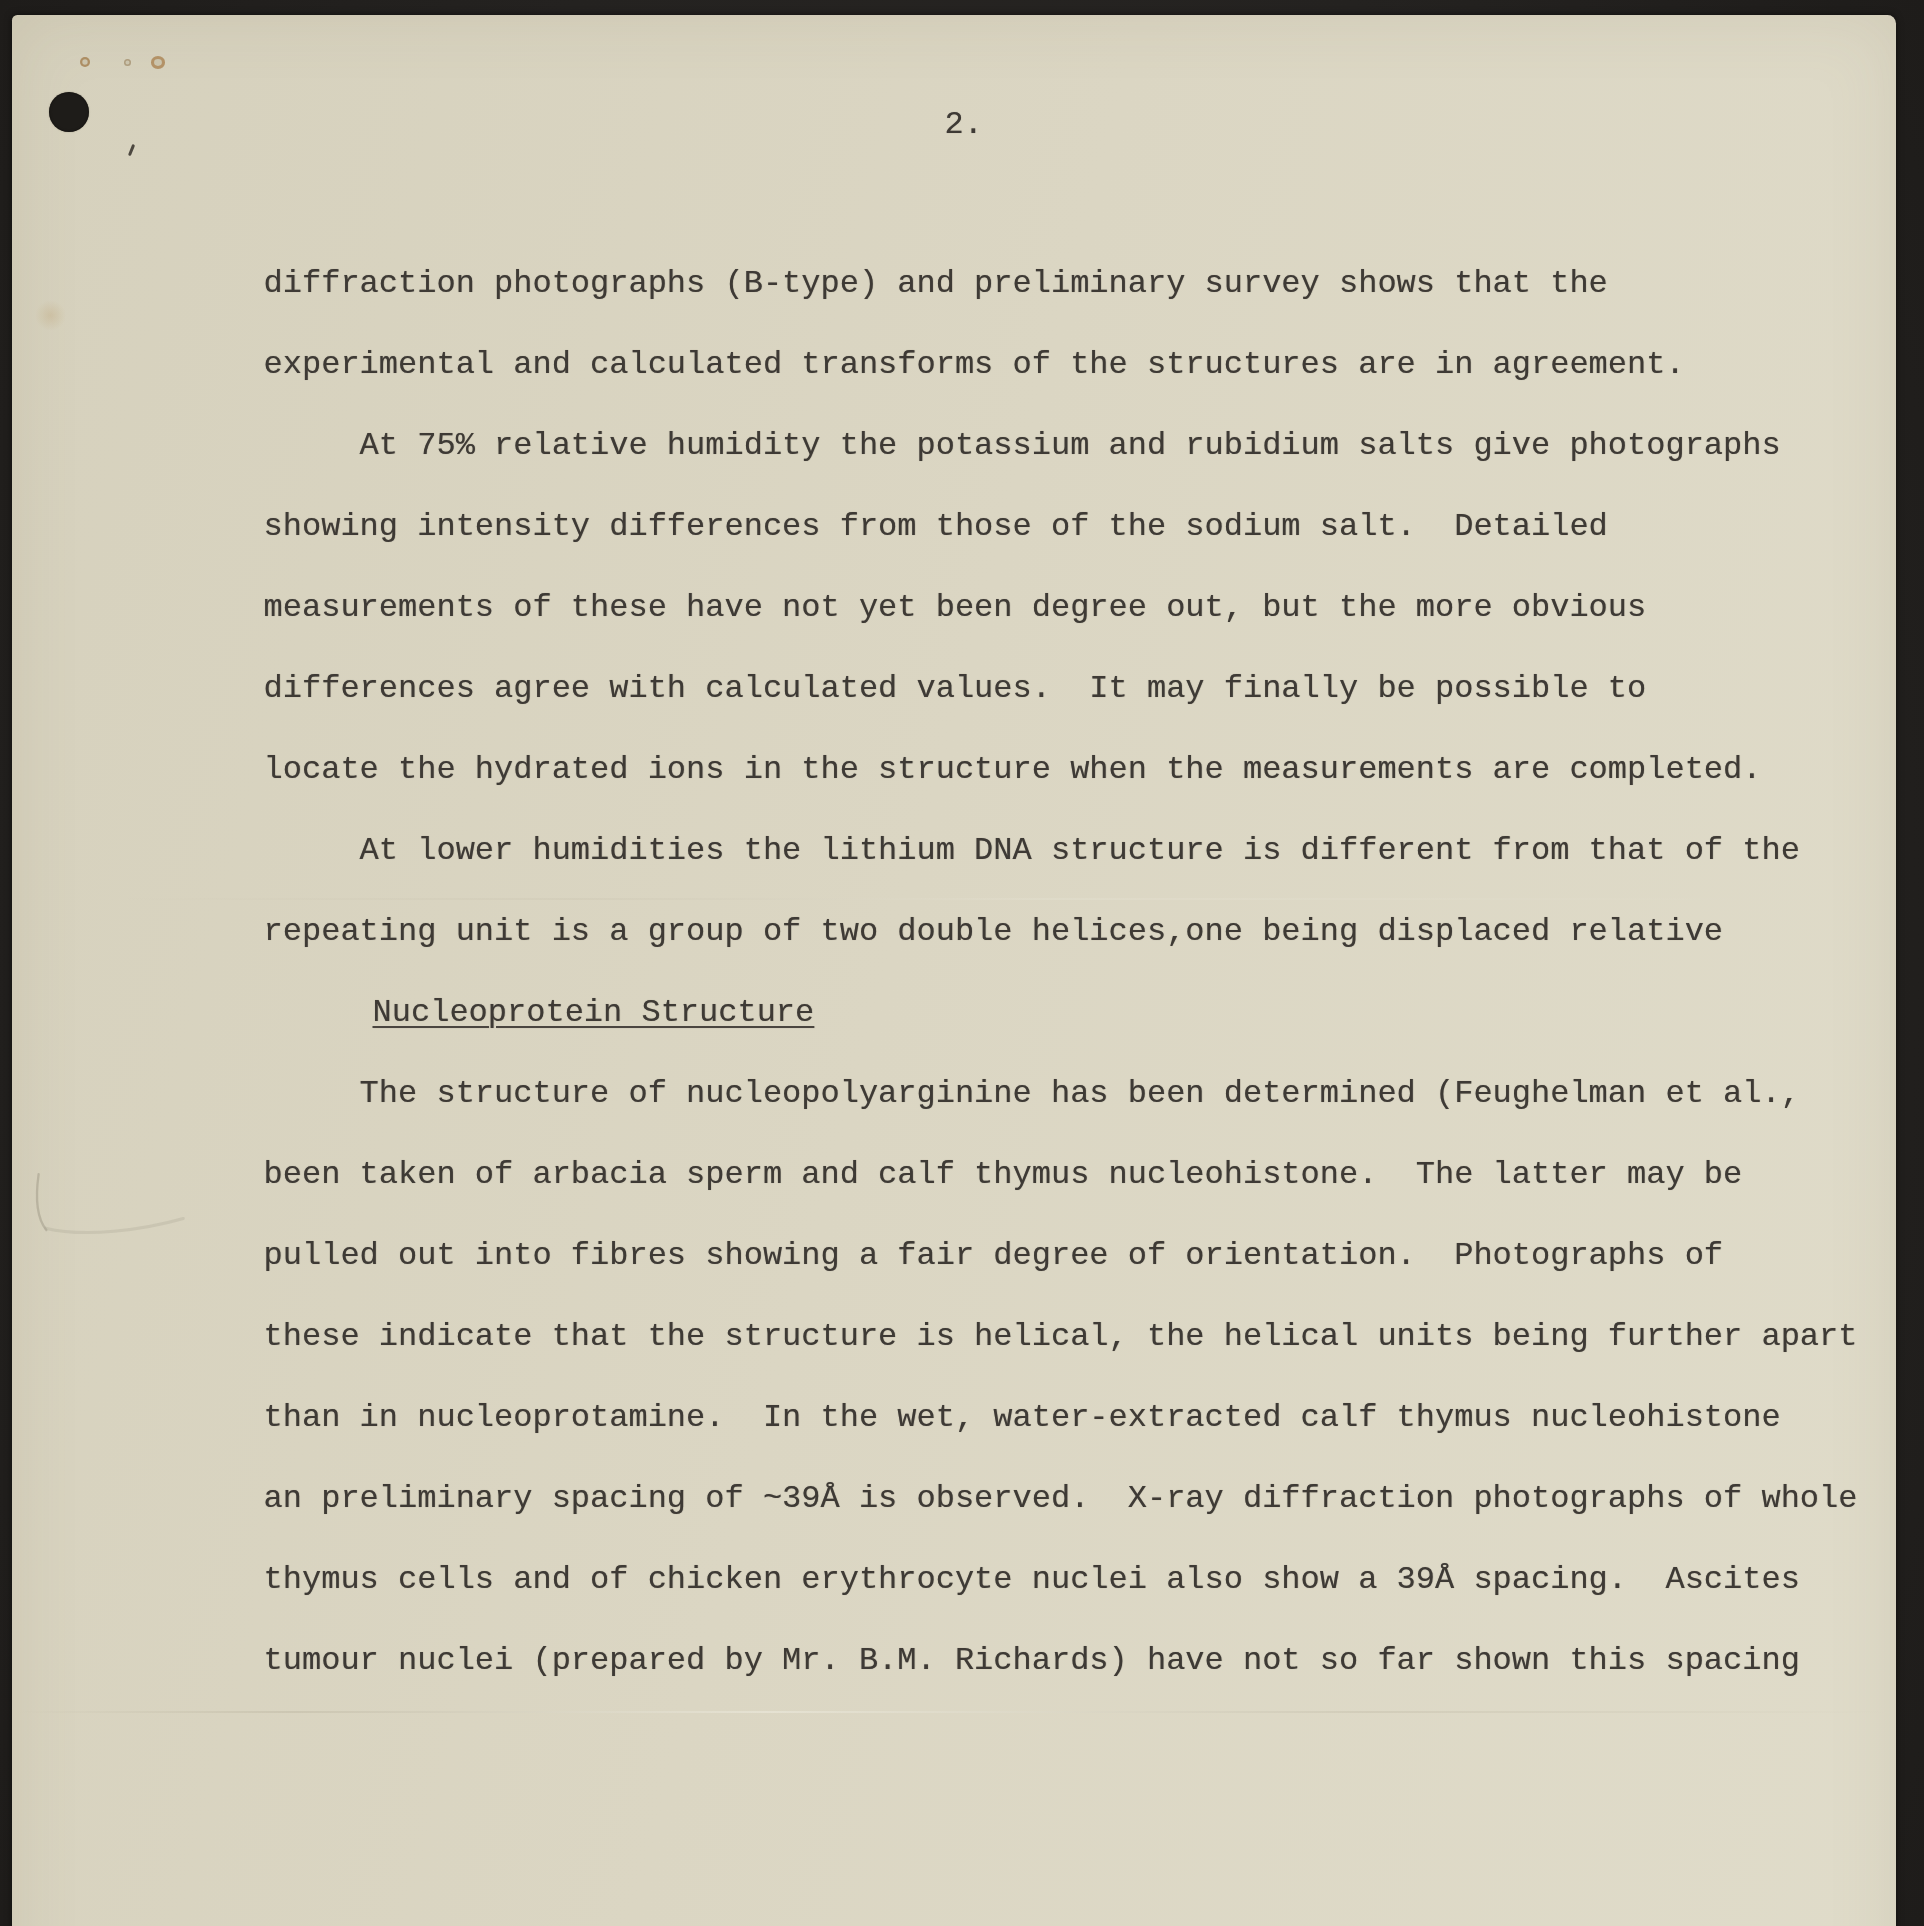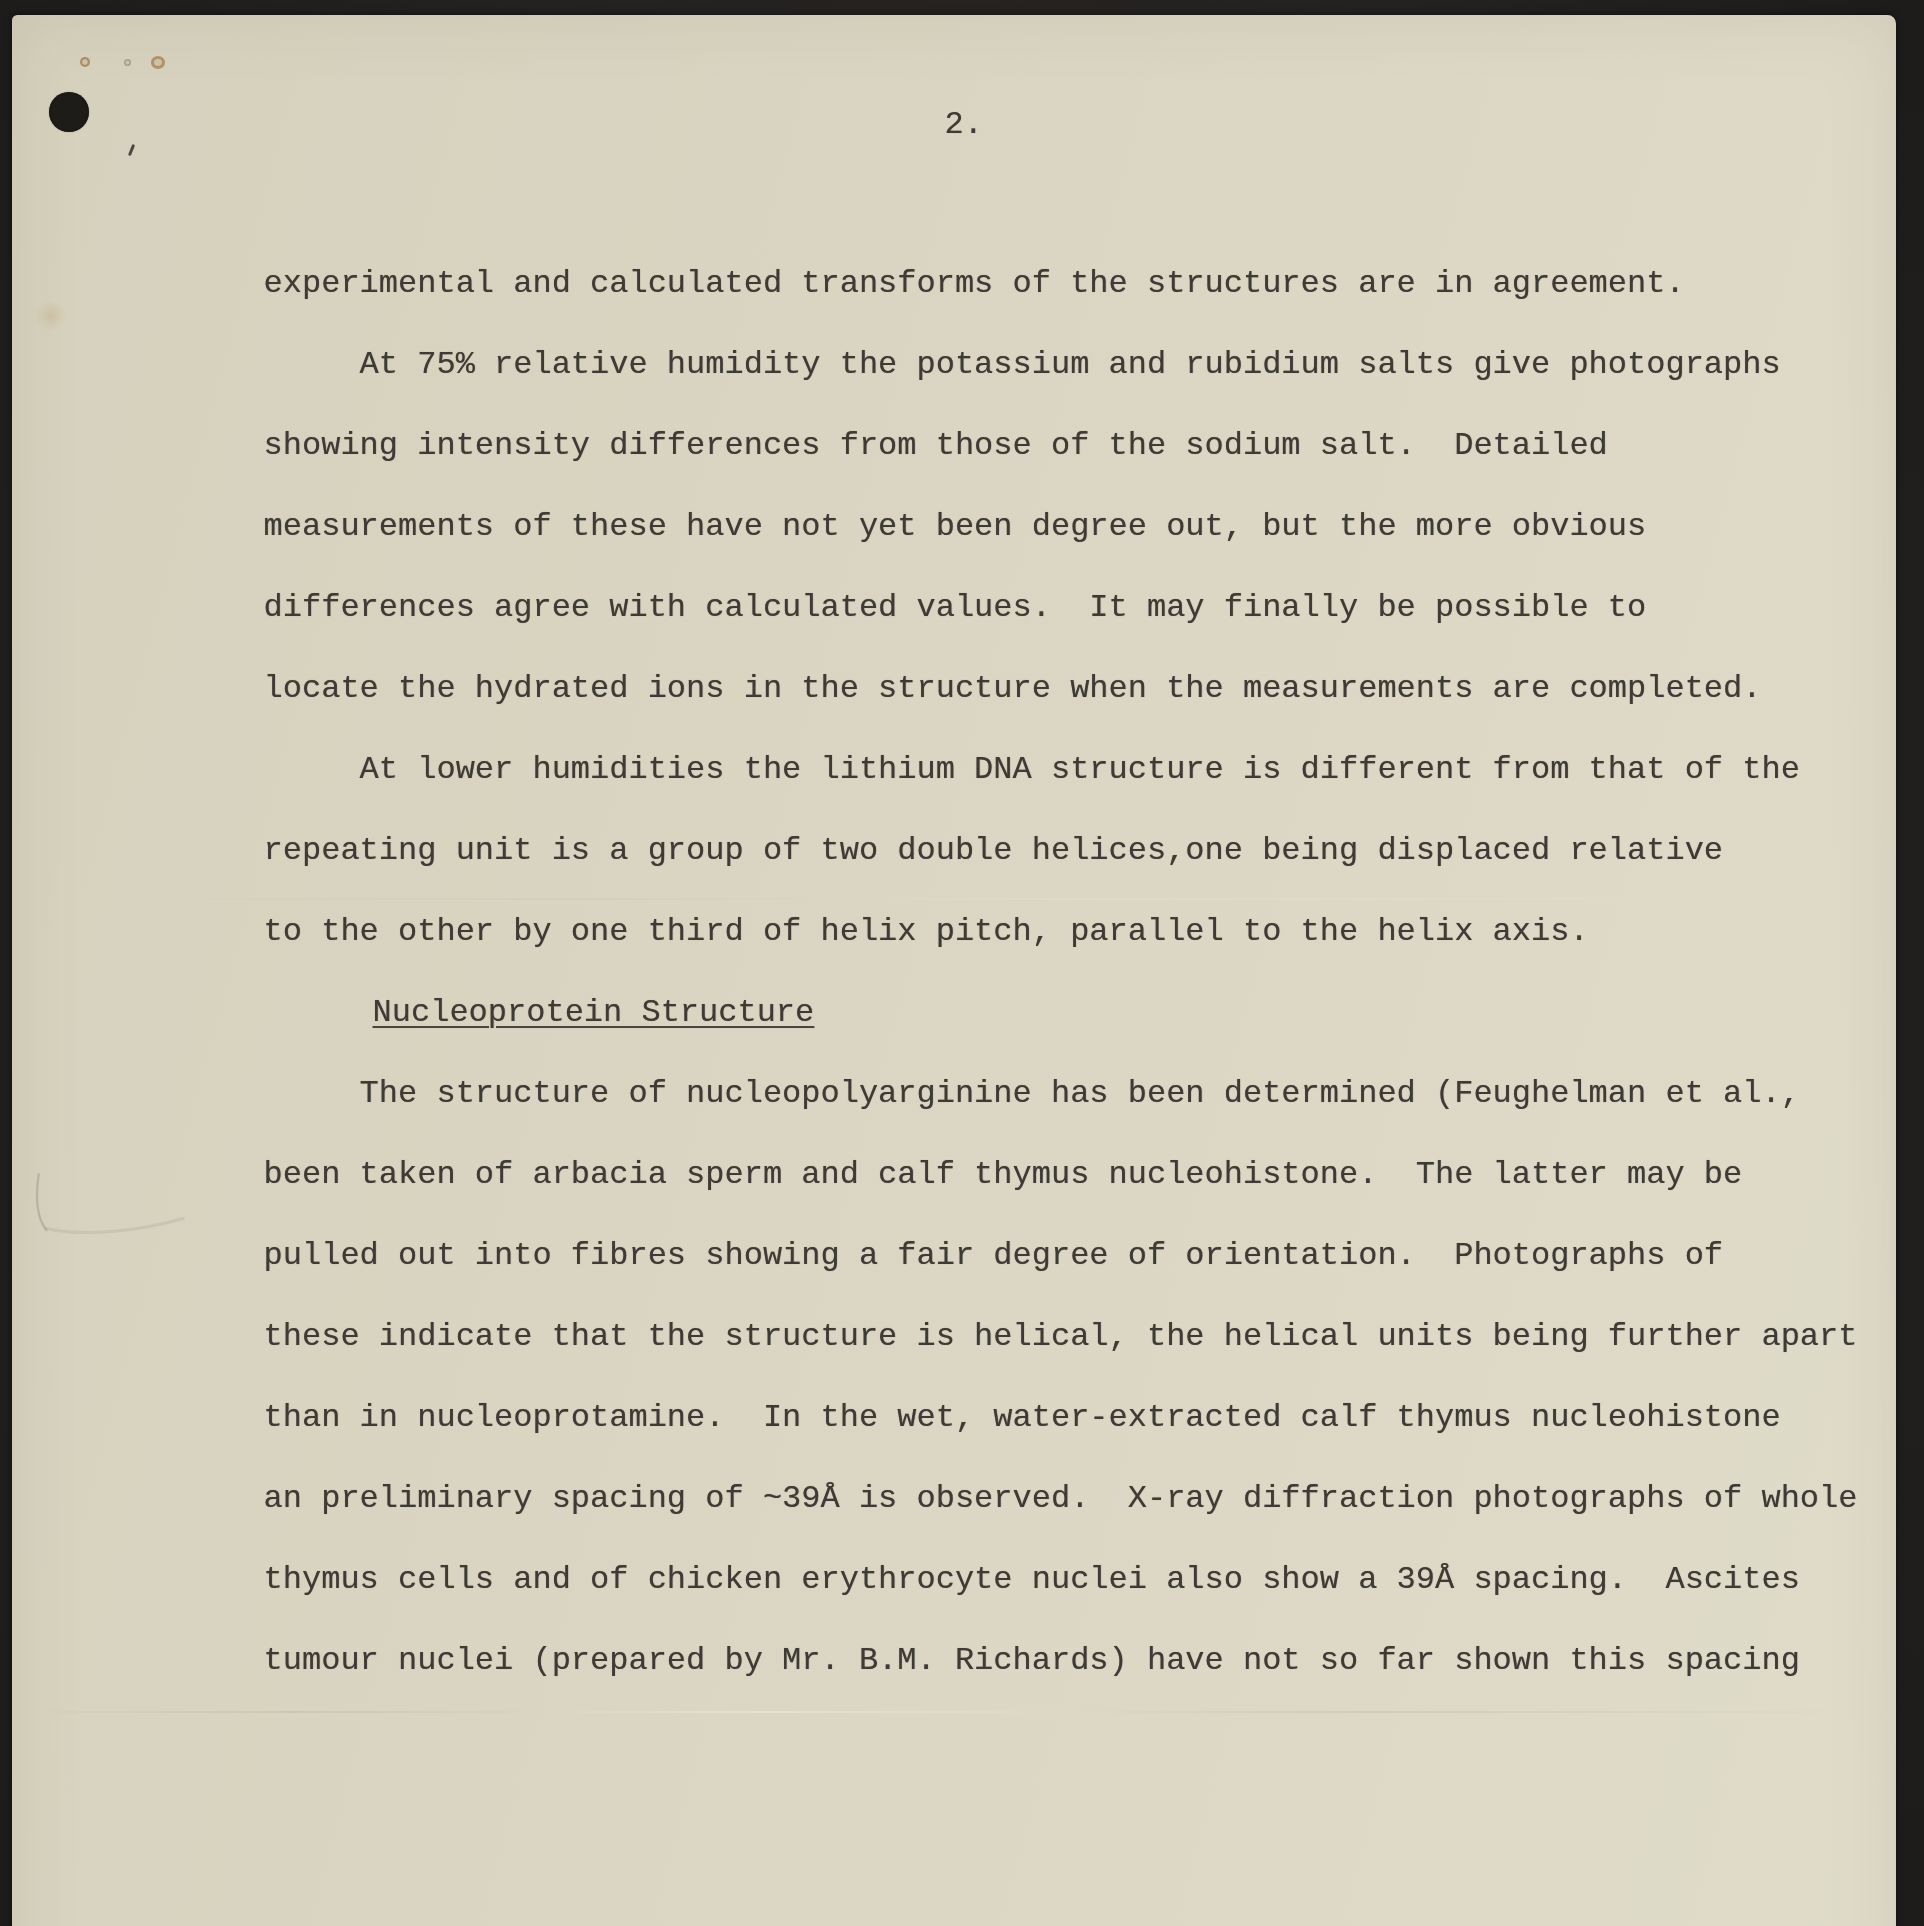--- a/index.html
+++ b/index.html
@@ -90,29 +90,29 @@
     <div class="crease crease-2"></div>
 
     <svg class="pencil-squiggle" width="166" height="108" viewBox="0 0 430 280">
       <path d="M30,60 C20,130 26,175 50,205" fill="none" stroke="#9d9786" stroke-width="6" stroke-linecap="round" opacity="0.5"></path>
       <path d="M48,200 C150,225 300,205 405,175" fill="none" stroke="#a7a190" stroke-width="8" stroke-linecap="round" opacity="0.28"></path>
     </svg>
 
     <div class="page-number">2.</div>
 
     <div class="text-block">
+      <div class="tline"><span>diffraction photographs (B-type) and preliminary survey shows that the</span></div>
       <div class="tline"><span>experimental and calculated transforms of the structures are in agreement.</span></div>
       <div class="tline"><span>     At 75% relative humidity the potassium and rubidium salts give photographs</span></div>
       <div class="tline"><span>showing intensity differences from those of the sodium salt.  Detailed</span></div>
       <div class="tline"><span>measurements of these have not yet been degree out, but the more obvious</span></div>
       <div class="tline"><span>differences agree with calculated values.  It may finally be possible to</span></div>
       <div class="tline"><span>locate the hydrated ions in the structure when the measurements are completed.</span></div>
       <div class="tline"><span>     At lower humidities the lithium DNA structure is different from that of the</span></div>
       <div class="tline"><span>repeating unit is a group of two double helices,one being displaced relative</span></div>
-      <div class="tline"><span>to the other by one third of helix pitch, parallel to the helix axis.</span></div>
       <div class="tline heading-line"><span class="heading-underline">Nucleoprotein Structure</span></div>
       <div class="tline"><span>     The structure of nucleopolyarginine has been determined (Feughelman et al.,</span></div>
       <div class="tline"><span>been taken of arbacia sperm and calf thymus nucleohistone.  The latter may be</span></div>
       <div class="tline"><span>pulled out into fibres showing a fair degree of orientation.  Photographs of</span></div>
       <div class="tline"><span>these indicate that the structure is helical, the helical units being further apart</span></div>
       <div class="tline"><span>than in nucleoprotamine.  In the wet, water-extracted calf thymus nucleohistone</span></div>
       <div class="tline"><span>an preliminary spacing of ~39Å is observed.  X-ray diffraction photographs of whole</span></div>
       <div class="tline"><span>thymus cells and of chicken erythrocyte nuclei also show a 39Å spacing.  Ascites</span></div>
       <div class="tline"><span>tumour nuclei (prepared by Mr. B.M. Richards) have not so far shown this spacing</span></div>
 

